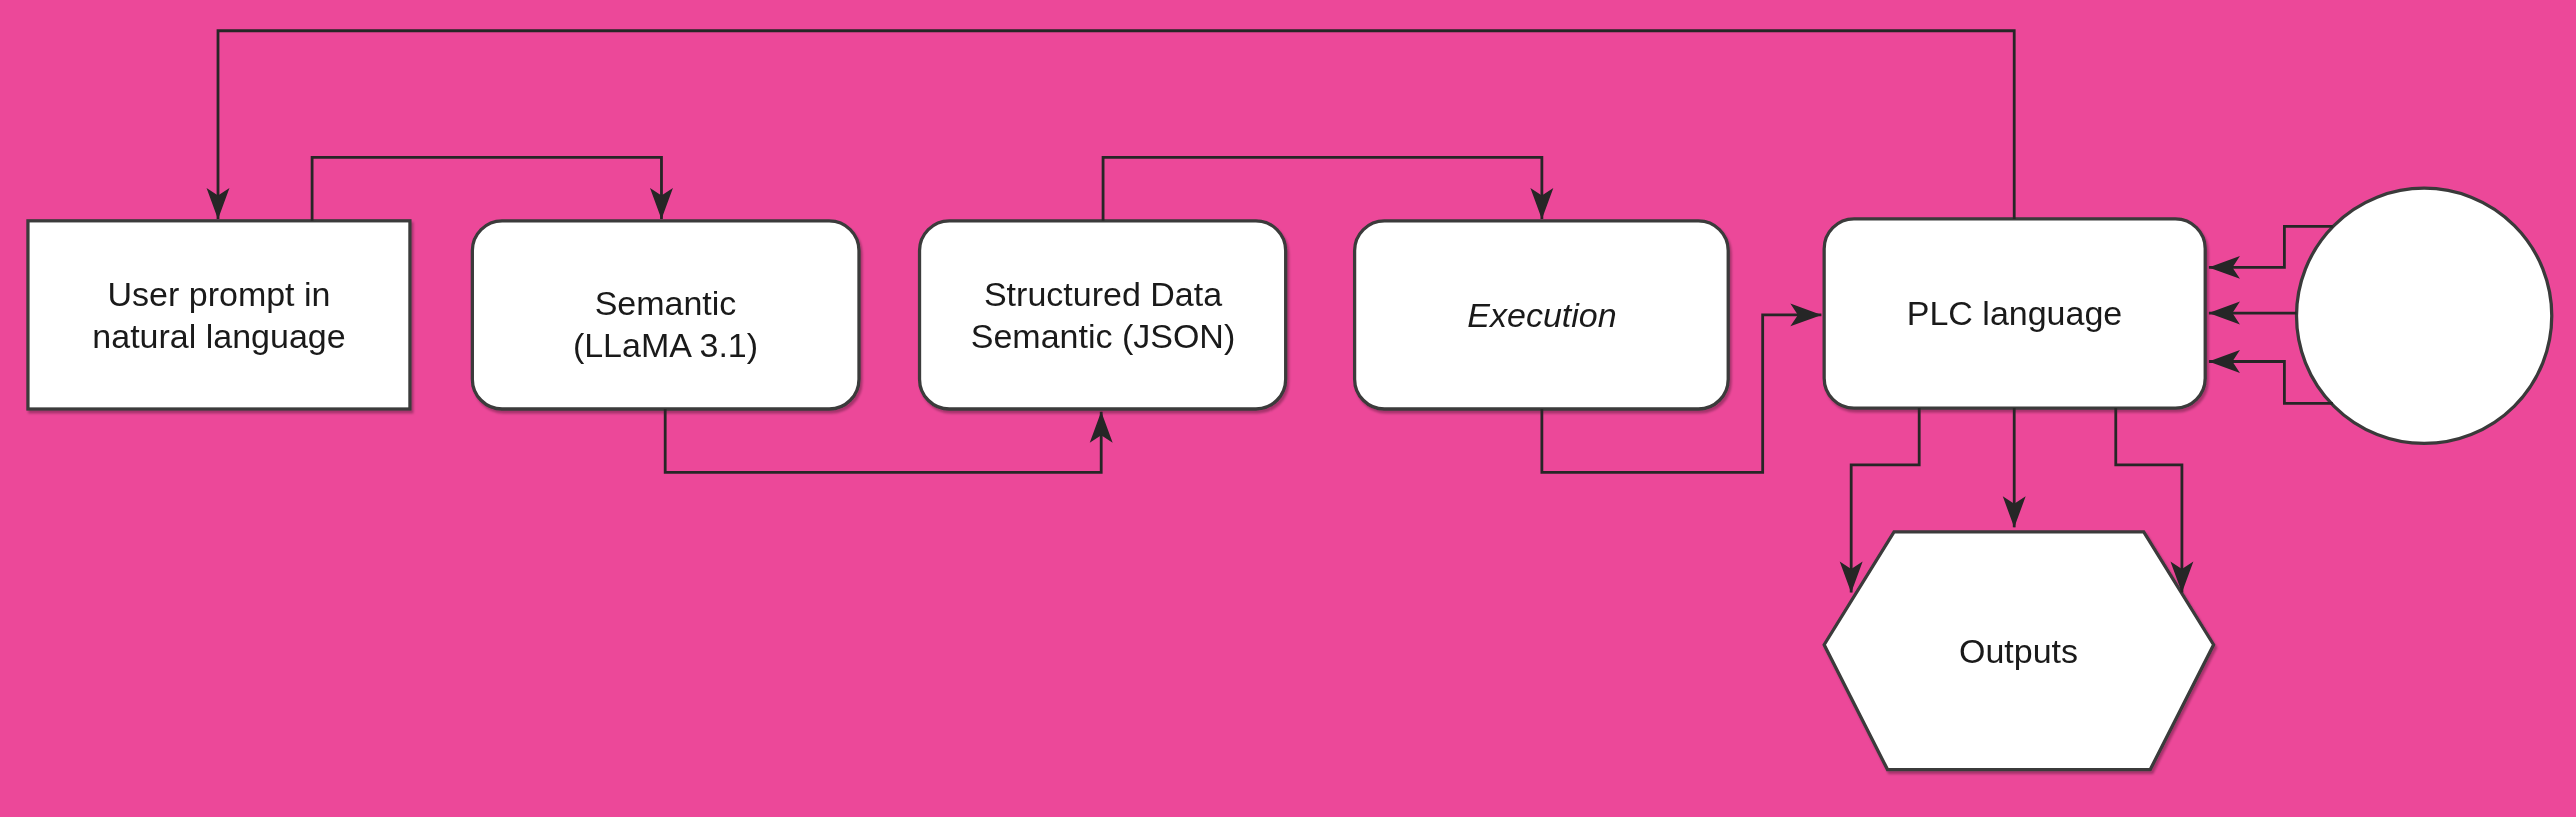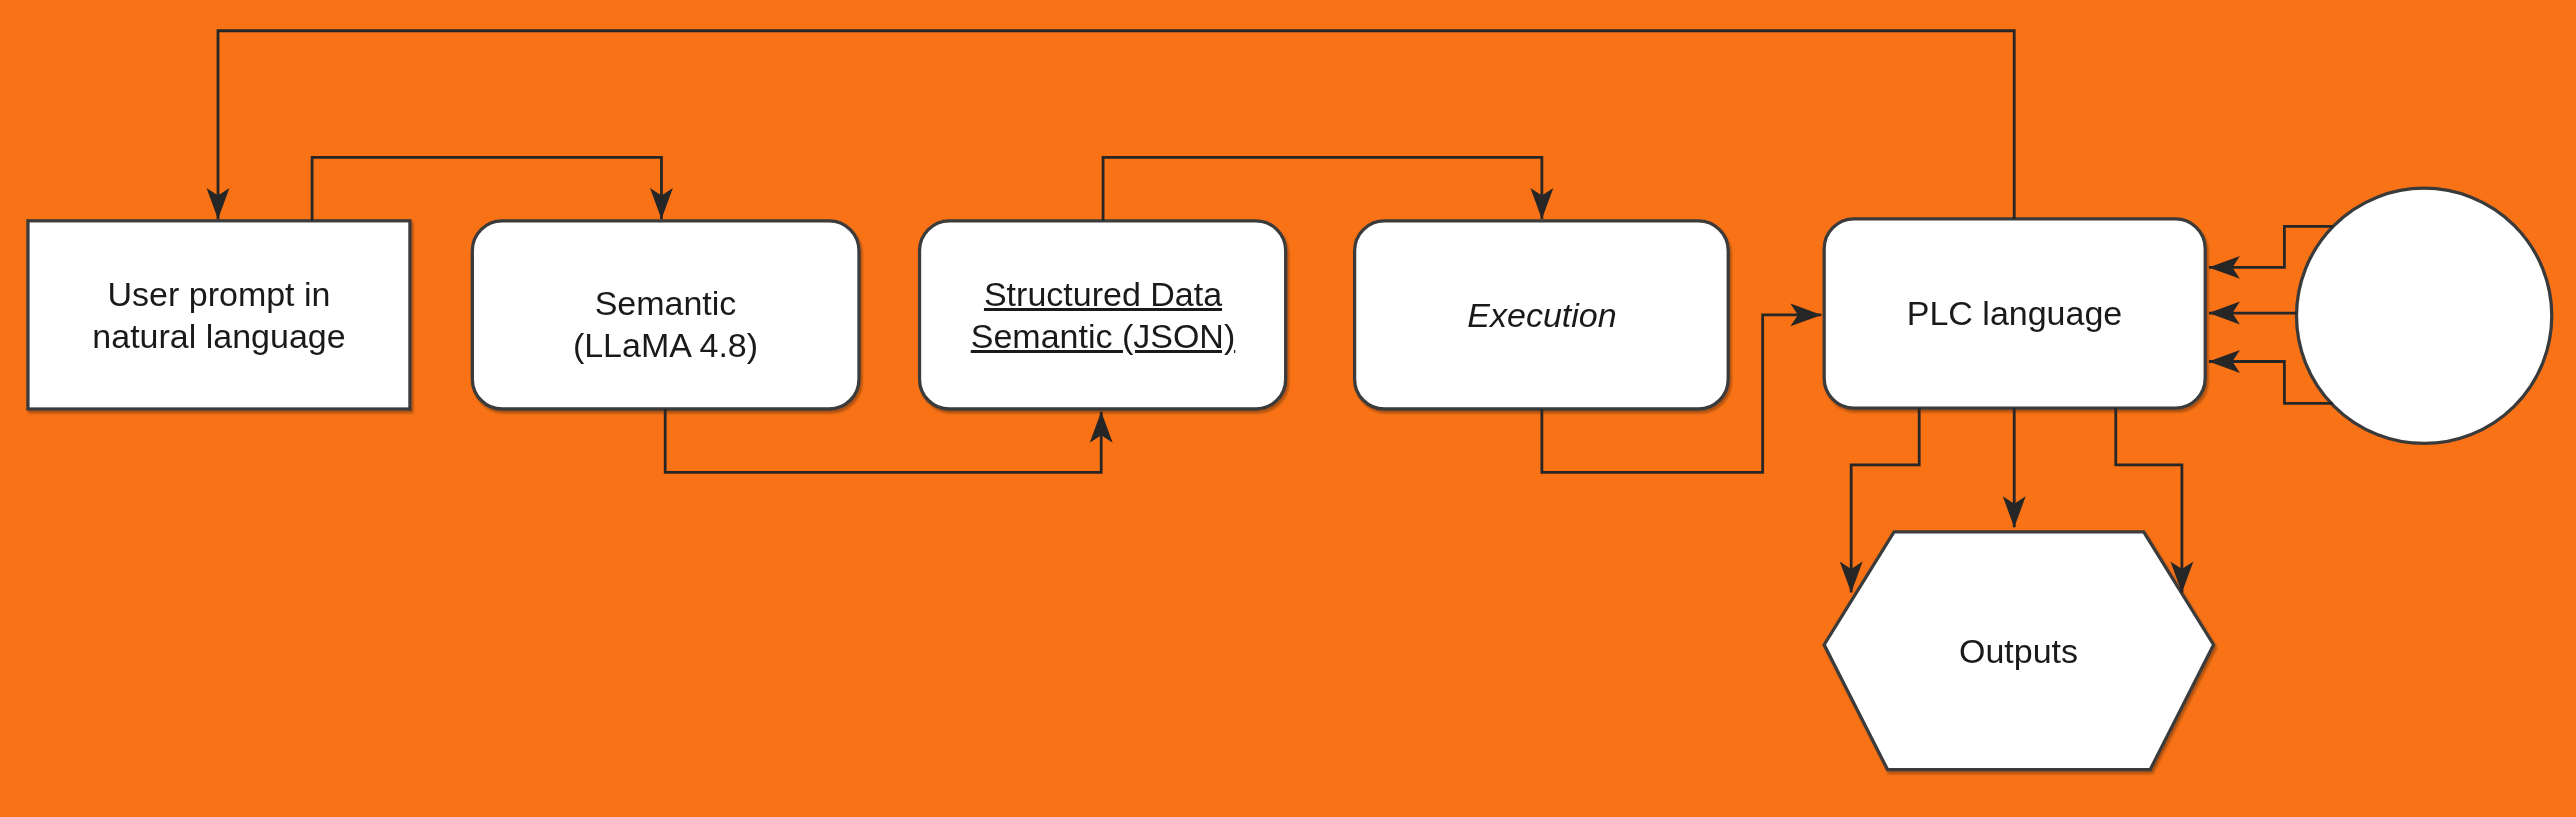--- a/index.html
+++ b/index.html
@@ -4,21 +4,21 @@
 <style>
   html, body {
     margin: 0;
     padding: 0;
     background: #ffffff;
   }
   .canvas {
     position: relative;
     width: 2576px;
     height: 818px;
-    background: #f97316;
+    background: #ec4899;
     font-family: "Liberation Sans", sans-serif;
     overflow: hidden;
   }
   .canvas svg {
     position: absolute;
     left: 0;
     top: 0;
   }
   .node-shape {
     fill: #ffffff;
@@ -41,21 +41,21 @@
     font-size: 34px;
     line-height: 1.24;
     font-weight: 400;
     pointer-events: none;
   }
   .label span { display: block; white-space: nowrap; }
 
   
   .lbl-user       { left: 28px;   top: 221px; width: 382px; height: 188px; }
   .lbl-semantic   { left: 472px;  top: 216px; width: 387px; height: 216px; }
-  .lbl-structured { left: 920px;  top: 221px; width: 366px; height: 188px; text-decoration: underline; }
+  .lbl-structured { left: 920px;  top: 221px; width: 366px; height: 188px; }
   .lbl-execution  { left: 1355px; top: 221px; width: 374px; height: 188px; font-style: italic; }
   .lbl-plc        { left: 1824px; top: 219px; width: 381px; height: 189px; }
   .lbl-inputs     { left: 2297px; top: 188px; width: 255px; height: 255px; }
   .lbl-outputs    { left: 1824px; top: 532px; width: 389px; height: 238px; }
 </style>
 </head>
 <body>
 
 <div class="canvas">
 
@@ -90,21 +90,21 @@
     <path class="edge" d="M 2271,438 L 2271,499 L 2342,499 L 2342,636" marker-end="url(#arrowhead)"></path>
   </svg>
 
   <div class="label lbl-user">
     <span>User prompt in</span>
     <span>natural language</span>
   </div>
 
   <div class="label lbl-semantic">
     <span>Semantic</span>
-    <span>(LLaMA 4.8)</span>
+    <span>(LLaMA 3.1)</span>
   </div>
 
   <div class="label lbl-structured">
     <span>Structured Data</span>
     <span>Semantic (JSON)</span>
   </div>
 
   <div class="label lbl-execution">
     <span>Execution</span>
   </div>

